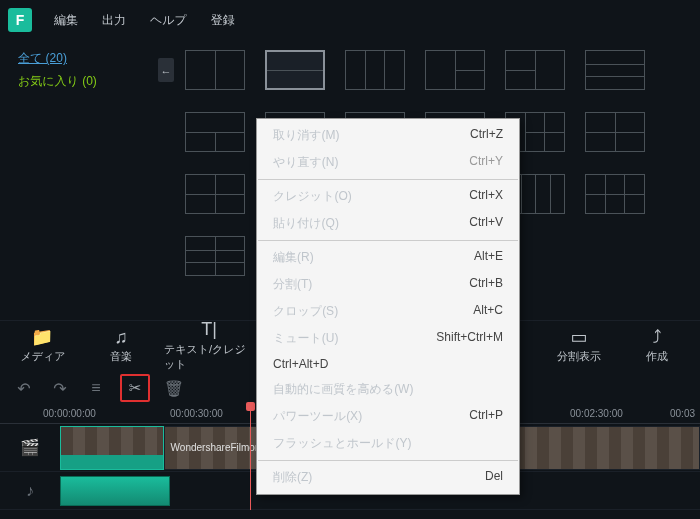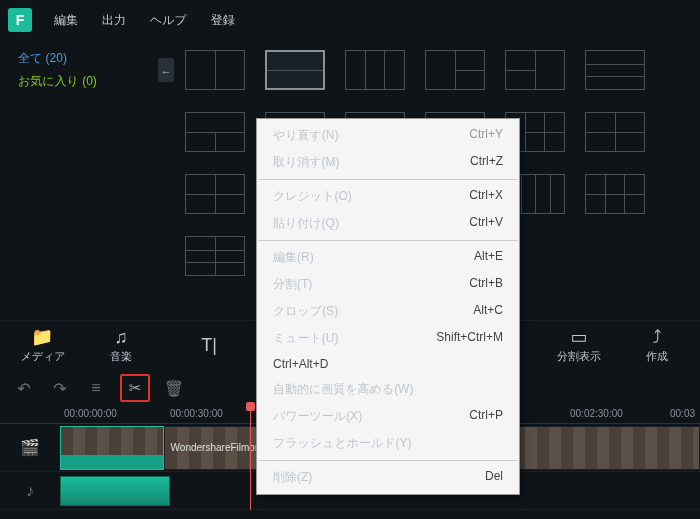--- a/index.html
+++ b/index.html
@@ -2,21 +2,21 @@
 <html><head>
 <meta charset="utf-8">
 <style>
 *{margin:0;padding:0;box-sizing:border-box;font-family:"Meiryo",sans-serif;font-size:12px;color:#c0c6cc}
 body{width:700px;height:519px;background:#0f1419;overflow:hidden;position:relative}
 .menubar{height:40px;display:flex;align-items:center;padding:0 8px;background:#0f1419;gap:4px}
 .logo{width:24px;height:24px;background:#1abc9c;border-radius:3px;display:flex;align-items:center;justify-content:center;color:#fff;font-weight:bold;font-size:14px;margin-right:8px}
 .menu-item{padding:4px 10px;cursor:pointer}
 .main{display:flex;height:280px}
 .sidebar{width:175px;padding:10px 18px}
-.side-link{color:#4a9fd8;cursor:pointer;margin-bottom:6px;display:block}
+.side-link{color:#4a9fd8;text-decoration:underline;cursor:pointer;margin-bottom:6px;display:block}
 .side-text{color:#84cc16;margin-top:6px}
 .collapse-btn{position:absolute;left:158px;top:58px;width:16px;height:24px;background:#2a3038;display:flex;align-items:center;justify-content:center;cursor:pointer;border-radius:2px;font-size:11px}
 .grid-area{flex:1;padding:10px 10px;overflow:hidden}
 .grid-row{display:flex;gap:20px;margin-bottom:22px}
 .layout-thumb{width:60px;height:40px;border:1px solid #4a5258;background:#0f1419;cursor:pointer;position:relative}
 .layout-thumb.selected{border:2px solid #8a9199;background:#1a2028}
 .layout-thumb .h{position:absolute;background:#4a5258;height:1px;left:0;right:0}
 .layout-thumb .v{position:absolute;background:#4a5258;width:1px;top:0;bottom:0}
 .tabs{display:flex;height:50px;background:#0f1419;border-top:1px solid #1a2028;padding:0 8px;gap:8px}
 .tab{display:flex;flex-direction:column;align-items:center;justify-content:center;width:70px;cursor:pointer;color:#8a9199;gap:2px}
@@ -141,20 +141,21 @@
   <div class="tab">
       <div class="tab-icon">📁</div>
       <div class="tab-label">メディア</div>
     </div>
   <div class="tab">
       <div class="tab-icon">♫</div>
       <div class="tab-label">音楽</div>
     </div>
   <div class="tab" style="width:90px">
       <div class="tab-icon">T|</div>
+      <div class="tab-label">テキスト/クレジット</div>
     </div>
   <div style="flex:1"></div>
   <div class="tab">
       <div class="tab-icon"></div>
       <div class="tab-label">ン</div>
     </div>
   <div class="tab active">
       <div class="tab-icon">▭</div>
       <div class="tab-label">分割表示</div>
     </div>
@@ -167,21 +168,21 @@
 <div class="toolbar">
   <div class="tool-btn">↶</div>
   <div class="tool-btn">↷</div>
   <div class="tool-btn">≡</div>
   <div class="tool-btn scissors">✂</div>
   <div class="tool-btn">🗑</div>
 </div>
 
 <div class="timeline">
   <div class="time-ruler">
-    <span class="time-mark" style="left:64px">00:00:00:00</span>
+    <span class="time-mark" style="left:43px">00:00:00:00</span>
     <span class="time-mark" style="left:170px">00:00:30:00</span>
     <span class="time-mark" style="left:570px">00:02:30:00</span>
     <span class="time-mark" style="left:670px">00:03</span>
   </div>
   <div class="playhead"></div>
   <div class="track">
     <div class="track-head">🎬</div>
     <div class="clips">
       <div class="clip clip-sel" style="width:110px">
           <div class="clip-thumb" style="height:30px"></div>
@@ -195,28 +196,28 @@
   </div>
   <div class="track" style="height:38px">
     <div class="track-head">♪</div>
     <div class="clips">
       <div class="audio-clip" style="width:110px"></div>
     </div>
   </div>
 </div>
 
 <div class="context-menu" id="ctx">
+    <div class="ctx-item">
+      <span>取り消す(M)</span>
+      <span class="ctx-shortcut">Ctrl+Z</span>
+    </div>
     <div class="ctx-item disabled">
       <span>やり直す(N)</span>
       <span class="ctx-shortcut">Ctrl+Y</span>
     </div>
-    <div class="ctx-item">
-      <span>取り消す(M)</span>
-      <span class="ctx-shortcut">Ctrl+Z</span>
-    </div>
     <div class="ctx-sep"></div>
     <div class="ctx-item">
       <span>クレジット(O)</span>
       <span class="ctx-shortcut">Ctrl+X</span>
     </div>
     <div class="ctx-item">
       <span>貼り付け(Q)</span>
       <span class="ctx-shortcut">Ctrl+V</span>
     </div>
     <div class="ctx-sep"></div>

